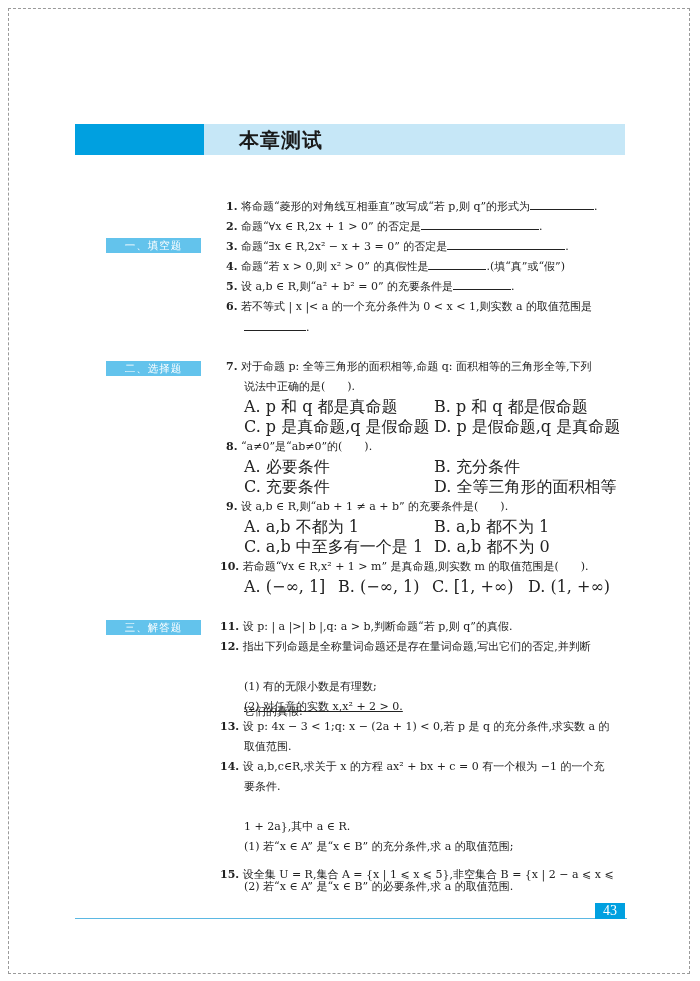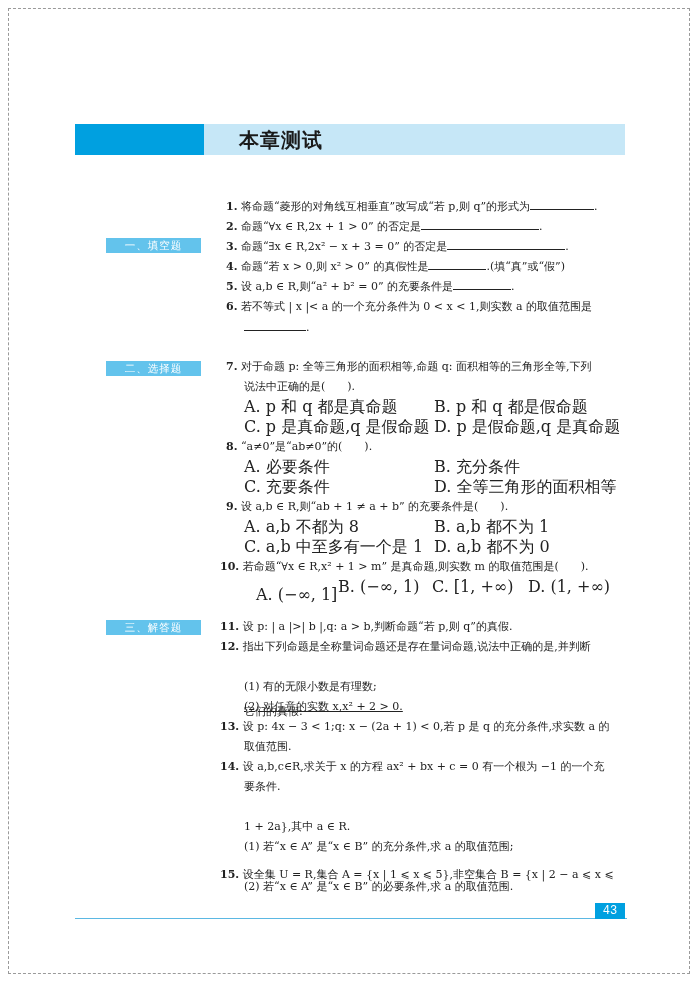--- a/index.html
+++ b/index.html
@@ -15,22 +15,22 @@
   .section-label { position: absolute; left: 106px; width: 95px; height: 15px; background: #63c3ec;
                    color: #ffffff; font-size: 10.5px; line-height: 15px; text-align: center;
                    font-family: "DejaVu Sans", sans-serif; letter-spacing: 1px; }
   .q { position: absolute; left: 226px; width: 400px; font-size: 11px; line-height: 20px; }
   .q .num { font-weight: bold; display: inline-block; }
   .cont { position: absolute; left: 244px; width: 385px; font-size: 11px; line-height: 20px; }
   .opt { position: absolute; font-size: 16px; line-height: 20px; white-space: nowrap; }
   .blank { display: inline-block; border-bottom: 1px solid #222; height: 12px; vertical-align: baseline; }
   .footer-line { position: absolute; left: 75px; top: 918px; width: 552px; height: 1px; background: #5bb8e3; }
   .page-box { position: absolute; left: 595px; top: 903px; width: 30px; height: 16px; background: #00a0e0;
-              color: #ffffff; font-size: 12px; line-height: 16px; text-align: center;
-              font-family: Liberation Mono, monospace; }
+              color: #ffffff; font-size: 14px; line-height: 16px; text-align: center;
+              font-family: Liberation Serif, serif; }
 </style>
 </head>
 <body>
 
 <div class="frame"></div>
 
 <div class="title-bar">
   <div class="accent"></div>
   <div class="band"></div>
   <div class="title">本章测试</div>
@@ -84,43 +84,43 @@
 </div>
 <div class="opt" style="left:244px; top:457px;">A. 必要条件</div>
 <div class="opt" style="left:434px; top:457px;">B. 充分条件</div>
 <div class="opt" style="left:244px; top:477px;">C. 充要条件</div>
 <div class="opt" style="left:434px; top:477px;">D. 全等三角形的面积相等</div>
 
 <div class="q" style="top:497px;">
   <span class="num">9.</span>
   <span>设 a,b ∈ R,则“ab + 1 ≠ a + b” 的充要条件是(　　).</span>
 </div>
-<div class="opt" style="left:244px; top:517px;">A. a,b 不都为 8</div>
+<div class="opt" style="left:244px; top:517px;">A. a,b 不都为 1</div>
 <div class="opt" style="left:434px; top:517px;">B. a,b 都不为 1</div>
 <div class="opt" style="left:244px; top:537px;">C. a,b 中至多有一个是 1</div>
 <div class="opt" style="left:434px; top:537px;">D. a,b 都不为 0</div>
 
 <div class="q" style="top:557px; left:220px; width:410px;">
   <span class="num">10.</span>
   <span>若命题“∀x ∈ R,x² + 1 &gt; m” 是真命题,则实数 m 的取值范围是(　　).</span>
 </div>
-<div class="opt" style="left:256px; top:577px;margin-top:8px;">A. (−∞, 1]</div>
+<div class="opt" style="left:244px; top:577px;">A. (−∞, 1]</div>
 <div class="opt" style="left:338px; top:577px;">B. (−∞, 1)</div>
 <div class="opt" style="left:432px; top:577px;">C. [1, +∞)</div>
 <div class="opt" style="left:528px; top:577px;">D. (1, +∞)</div>
 
 <div class="section-label" style="top:620px;">三、解答题</div>
 
 <div class="q" style="top:617px; left:220px; width:410px;">
   <span class="num">11.</span>
   <span>设 p: | a |&gt;| b |,q: a &gt; b,判断命题“若 p,则 q”的真假.</span>
 </div>
 <div class="q" style="top:637px; left:220px; width:410px;">
   <span class="num">12.</span>
-  <span>指出下列命题是全称量词命题还是存在量词命题,说法中正确的是,并判断</span>
+  <span>指出下列命题是全称量词命题还是存在量词命题,写出它们的否定,并判断</span>
 </div>
 <div class="cont" style="top:657px;margin-top:45px;">它们的真假:</div>
 <div class="cont" style="top:677px;">(1) 有的无限小数是有理数;</div>
 <div class="cont" style="top:697px;text-decoration:underline;">(2) 对任意的实数 x,x² + 2 &gt; 0.</div>
 
 <div class="q" style="top:717px; left:220px; width:410px;">
   <span class="num">13.</span>
   <span>设 p: 4x − 3 &lt; 1;q: x − (2a + 1) &lt; 0,若 p 是 q 的充分条件,求实数 a 的</span>
 </div>
 <div class="cont" style="top:737px;">取值范围.</div>

